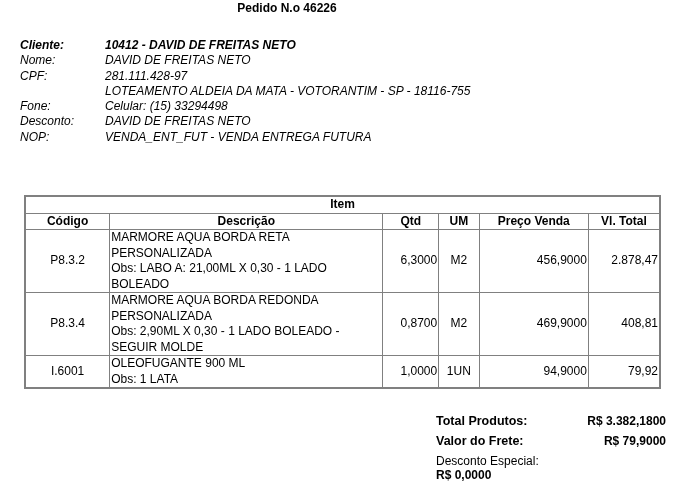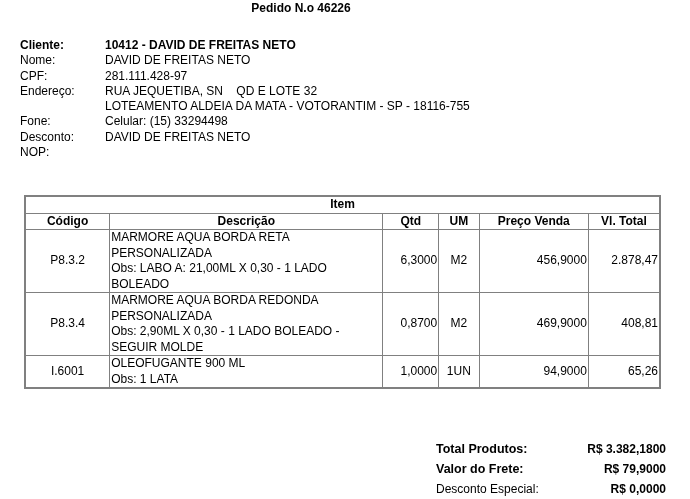--- a/index.html
+++ b/index.html
@@ -11,33 +11,34 @@
     }
     body {
       width: 690px;
       height: 499px;
       position: relative;
       overflow: hidden;
     }
     .title {
       position: absolute;
       top: 1px;
-      left: 16px;
+      left: 2px;
       width: 570px;
       text-align: center;
       font-weight: bold;
       font-size: 12px;
       line-height: 14px;
     }
     .client {
       position: absolute;
       top: 38px;
       left: 20px;
       font-size: 12px;
       line-height: 15.3px;
+      font-style: italic;
     }
     .client .row {
       display: flex;
       height: 15.3px;
     }
     .client .lbl {
       width: 85px;
     }
     .client .val {
       white-space: pre;
@@ -76,23 +77,23 @@
       left: 436px;
       top: 414px;
       width: 230px;
       font-size: 12px;
     }
     .totals .trow {
       display: flex;
       justify-content: space-between;
       align-items: baseline;
     }
-    .totals .r1 { height: 20px; margin-top: 28px; }
+    .totals .r1 { height: 20px; }
     .totals .r2 { height: 20px; }
-    .totals .r3 { height: 19px; }
+    .totals .r3 { height: 19px; flex-direction: column; }
     .totals .tl-bold { font-weight: bold; font-size: 12.5px; }
     .totals .tv-bold { font-weight: bold; font-size: 12px; }
     .totals .big-label {
       font-weight: bold;
       font-size: 19px;
       letter-spacing: 0.2px;
     }
     .totals .big-val {
       font-size: 12px;
       font-weight: normal;
@@ -110,37 +111,34 @@
   </div>
   <div class="row">
     <span class="lbl">Nome:</span>
     <span class="val">DAVID DE FREITAS NETO</span>
   </div>
   <div class="row">
     <span class="lbl">CPF:</span>
     <span class="val">281.111.428-97</span>
   </div>
   <div class="row">
-    <span class="lbl">Endereço:</span>
-    <span class="val">RUA JEQUETIBA, SN    QD E LOTE 32</span>
-  </div>
-  <div class="row">
     <span class="lbl"></span>
     <span class="val">LOTEAMENTO ALDEIA DA MATA - VOTORANTIM - SP - 18116-755</span>
   </div>
   <div class="row">
     <span class="lbl">Fone:</span>
     <span class="val">Celular: (15) 33294498</span>
   </div>
   <div class="row">
     <span class="lbl">Desconto:</span>
     <span class="val">DAVID DE FREITAS NETO</span>
   </div>
   <div class="row">
     <span class="lbl">NOP:</span>
+    <span class="val">VENDA_ENT_FUT - VENDA ENTREGA FUTURA</span>
   </div>
 </div>
 
 <table class="items">
   <thead>
     <tr>
       <th class="item-head" colspan="6">Item</th>
     </tr>
     <tr>
       <th style="width:74px">Código</th>
@@ -180,21 +178,21 @@
     </tr>
     <tr style="height:31px">
       <td class="left">I.6001</td>
       <td class="desc">
         <div>OLEOFUGANTE 900 ML</div>
         <div>Obs: 1 LATA</div>
       </td>
       <td class="num">1,0000</td>
       <td class="left">1UN</td>
       <td class="num">94,9000</td>
-      <td class="num">65,26</td>
+      <td class="num">79,92</td>
     </tr>
   </tbody>
 </table>
 
 <div class="totals">
   <div class="trow r1">
     <span class="tl-bold">Total Produtos:</span>
     <span class="tv-bold">R$ 3.382,1800</span>
   </div>
   <div class="trow r2">

